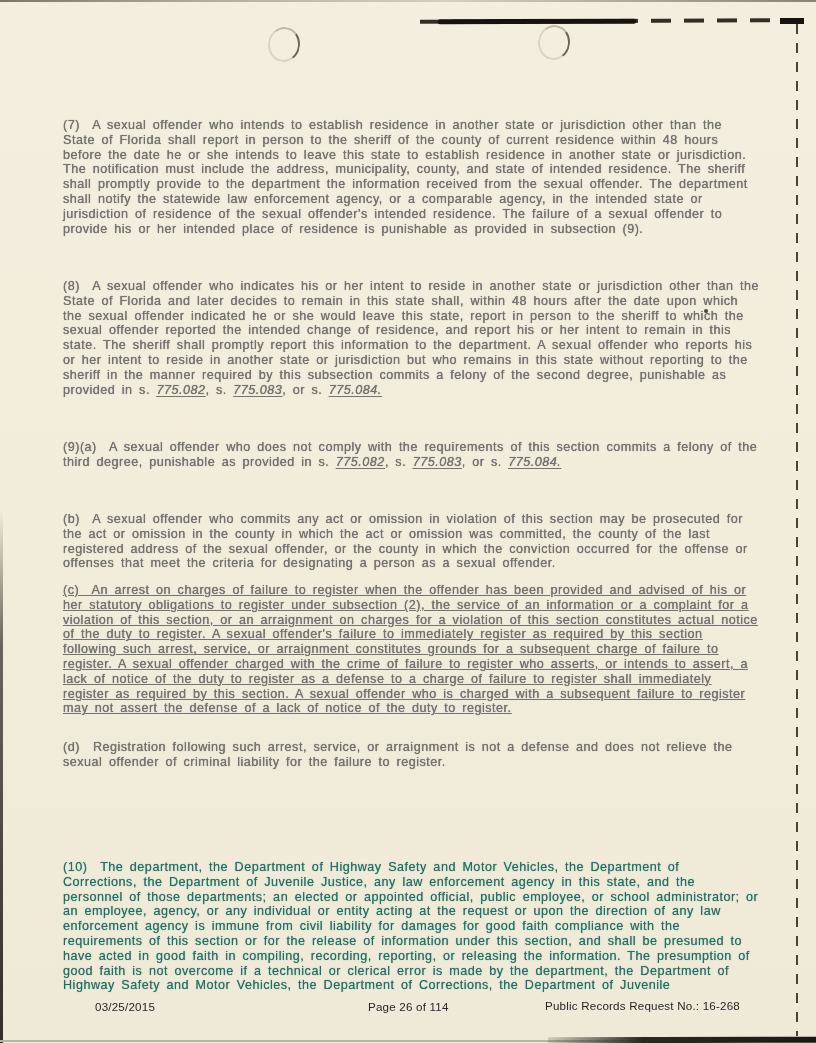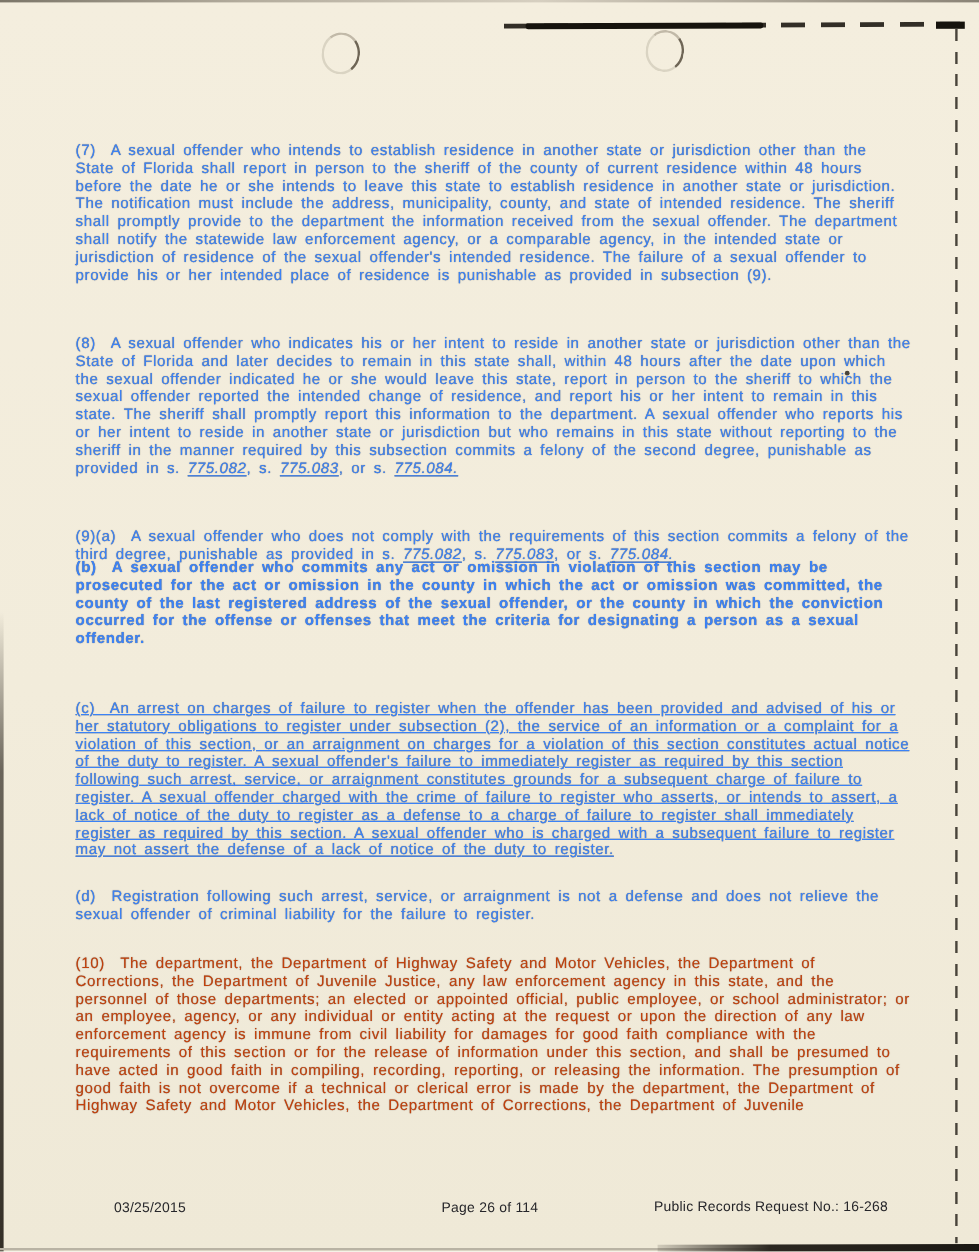--- a/index.html
+++ b/index.html
@@ -9,34 +9,34 @@
     overflow: hidden;
     background: linear-gradient(180deg, #f4eede 0%, #f2ecdb 55%, #efe9d7 100%);
     font-family: "Liberation Sans", sans-serif;
   }
 
   
   .para {
     position: absolute;
     left: 63px;
     width: 696px;
-    color: #3b82f6;
+    color: #737373;
     font-size: 12.6px;
     line-height: 14.8px;
     letter-spacing: 0.5px;
     word-spacing: 2.5px;
     text-shadow: 0 0 0.8px rgba(58,52,43,0.75);
   }
   .p7  { top: 118px; }
   .p8  { top: 279px; }
   .p9a { top: 440px; }
-  .pb  { top: 466px; font-weight: bold; }
+  .pb  { top: 512px; }
   .pc  { top: 583px; text-decoration: underline; }
   .pd  { top: 740px; }
-  .p10 { top: 796px; color: #c2410c; text-shadow: 0 0 0.9px rgba(70,65,58,0.65); }
+  .p10 { top: 860px; color: #0f766e; text-shadow: 0 0 0.9px rgba(70,65,58,0.65); }
   .u { text-decoration: underline; text-underline-offset: 2px; font-style: italic; }
 
   
   .footer-item {
     position: absolute;
     color: #26262a;
     font-size: 11.6px;
     line-height: 14px;
     letter-spacing: 0.2px;
   }

